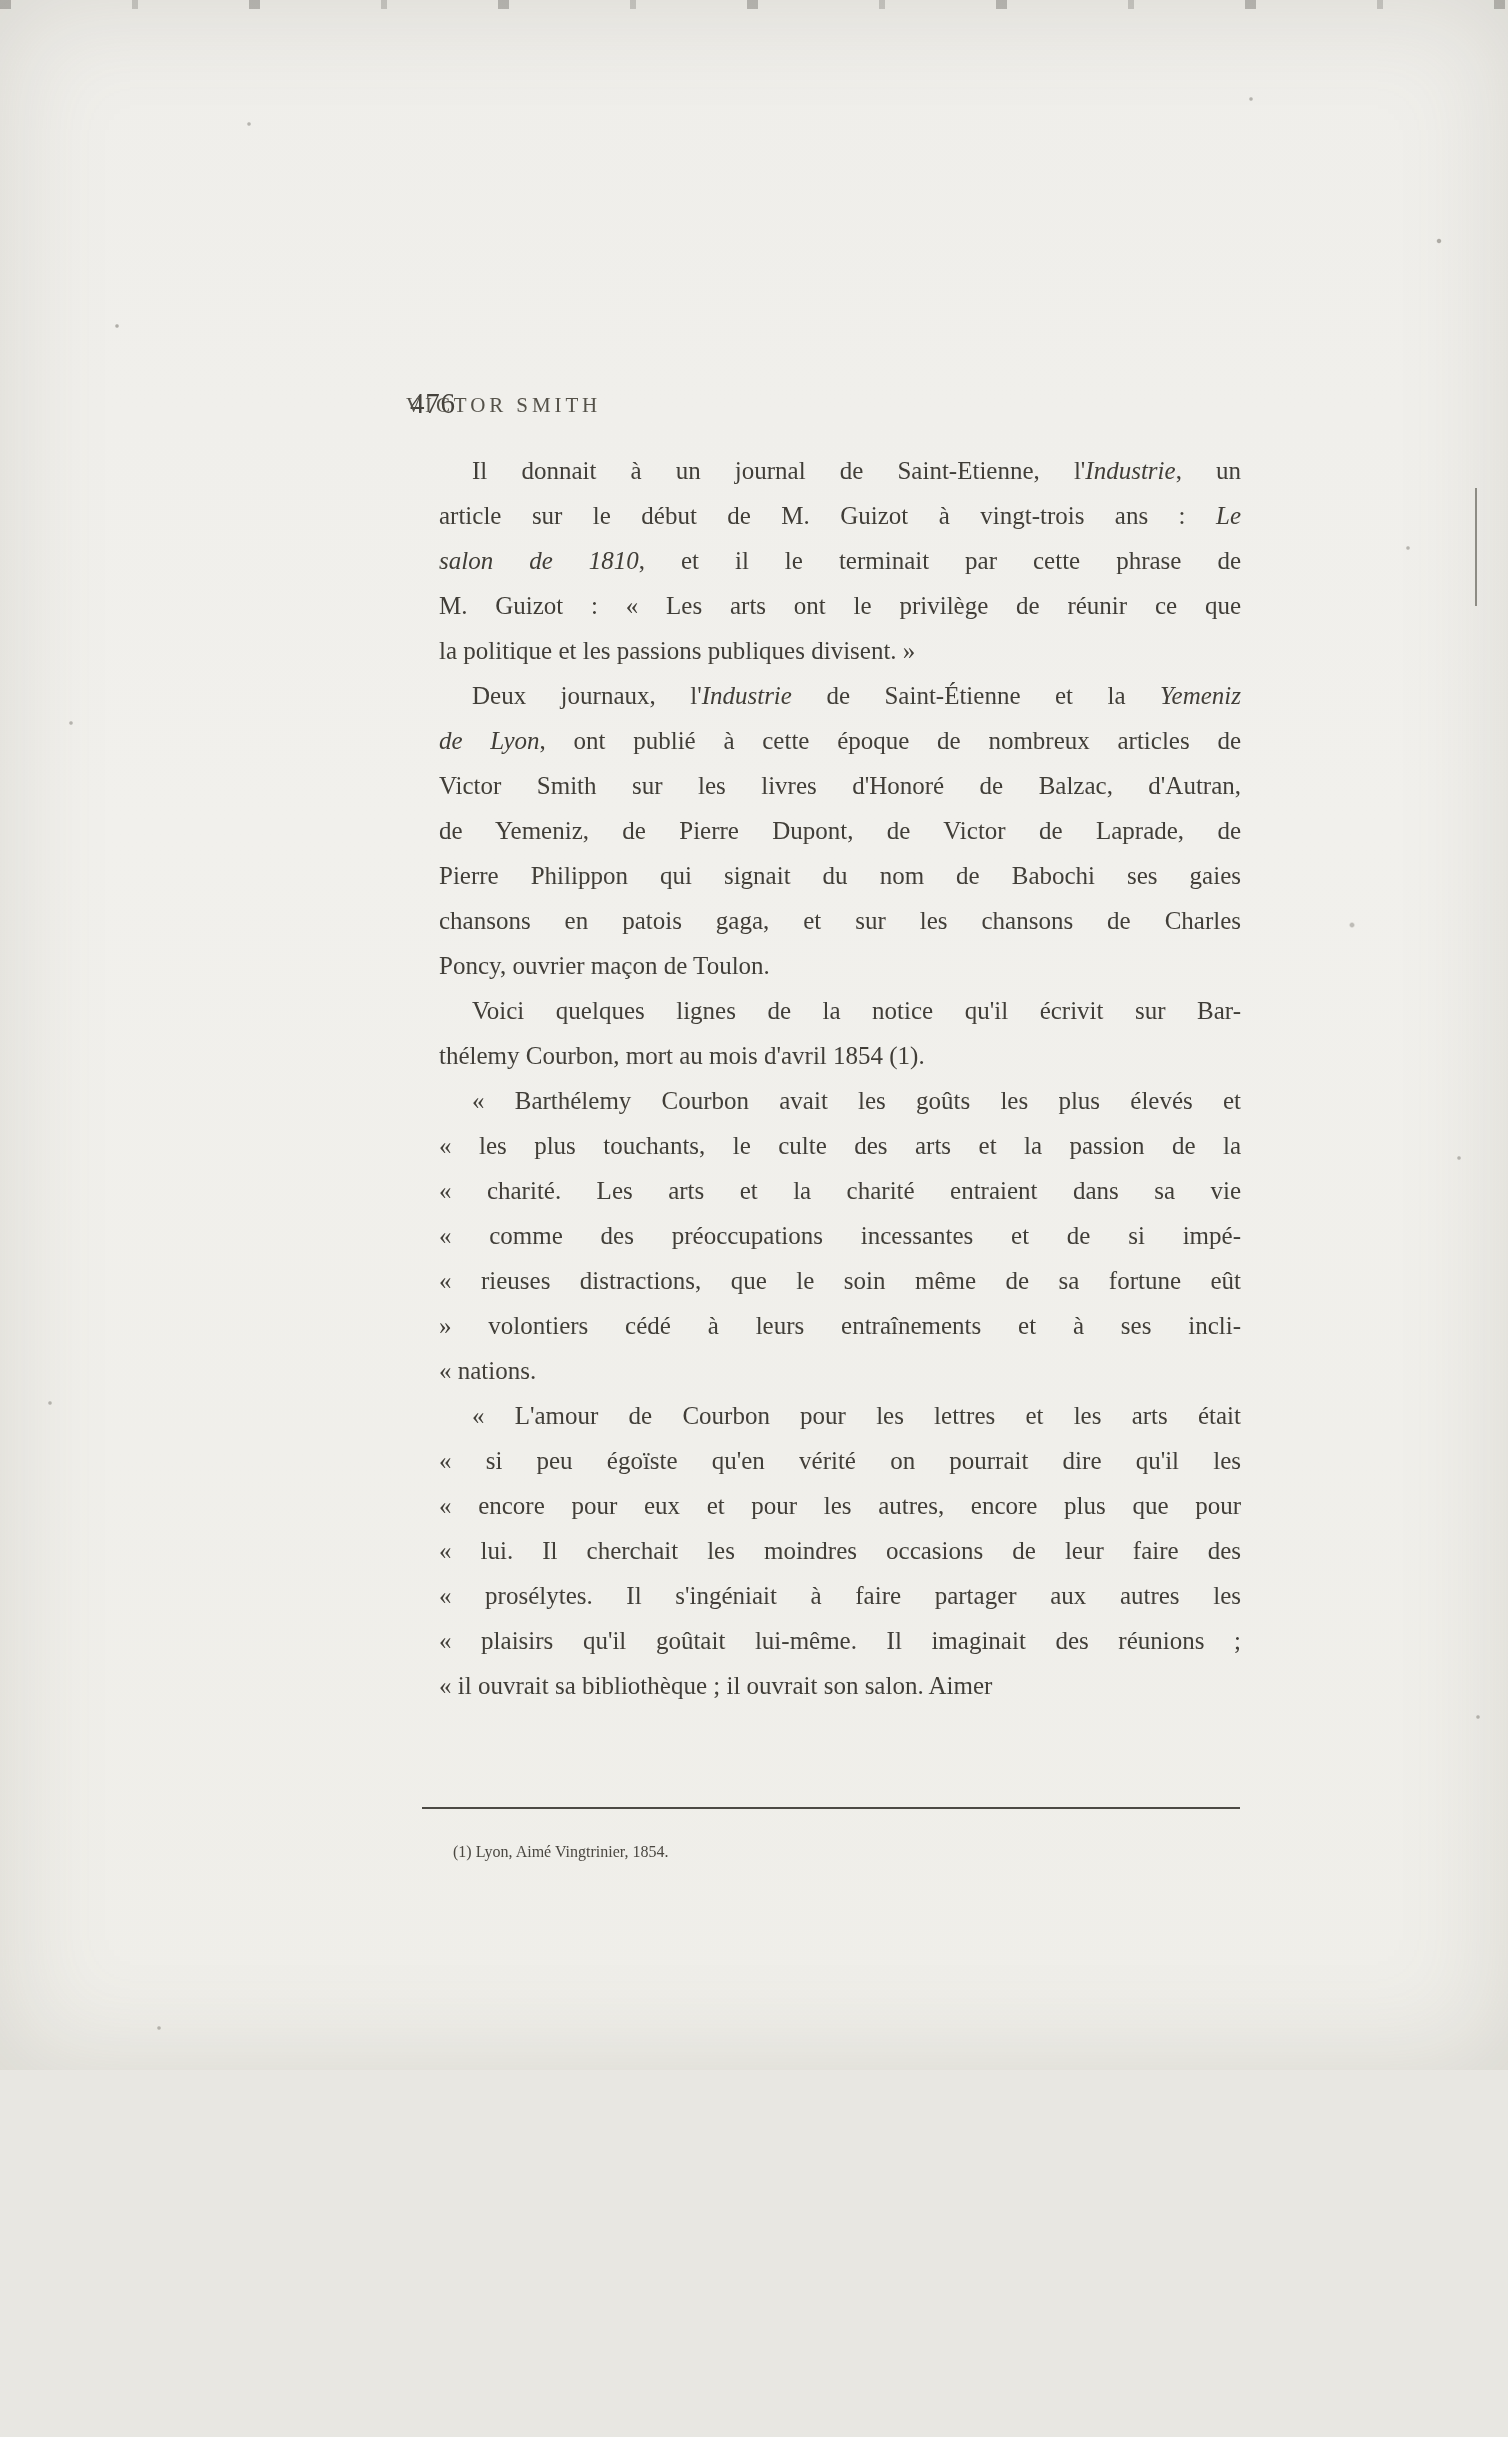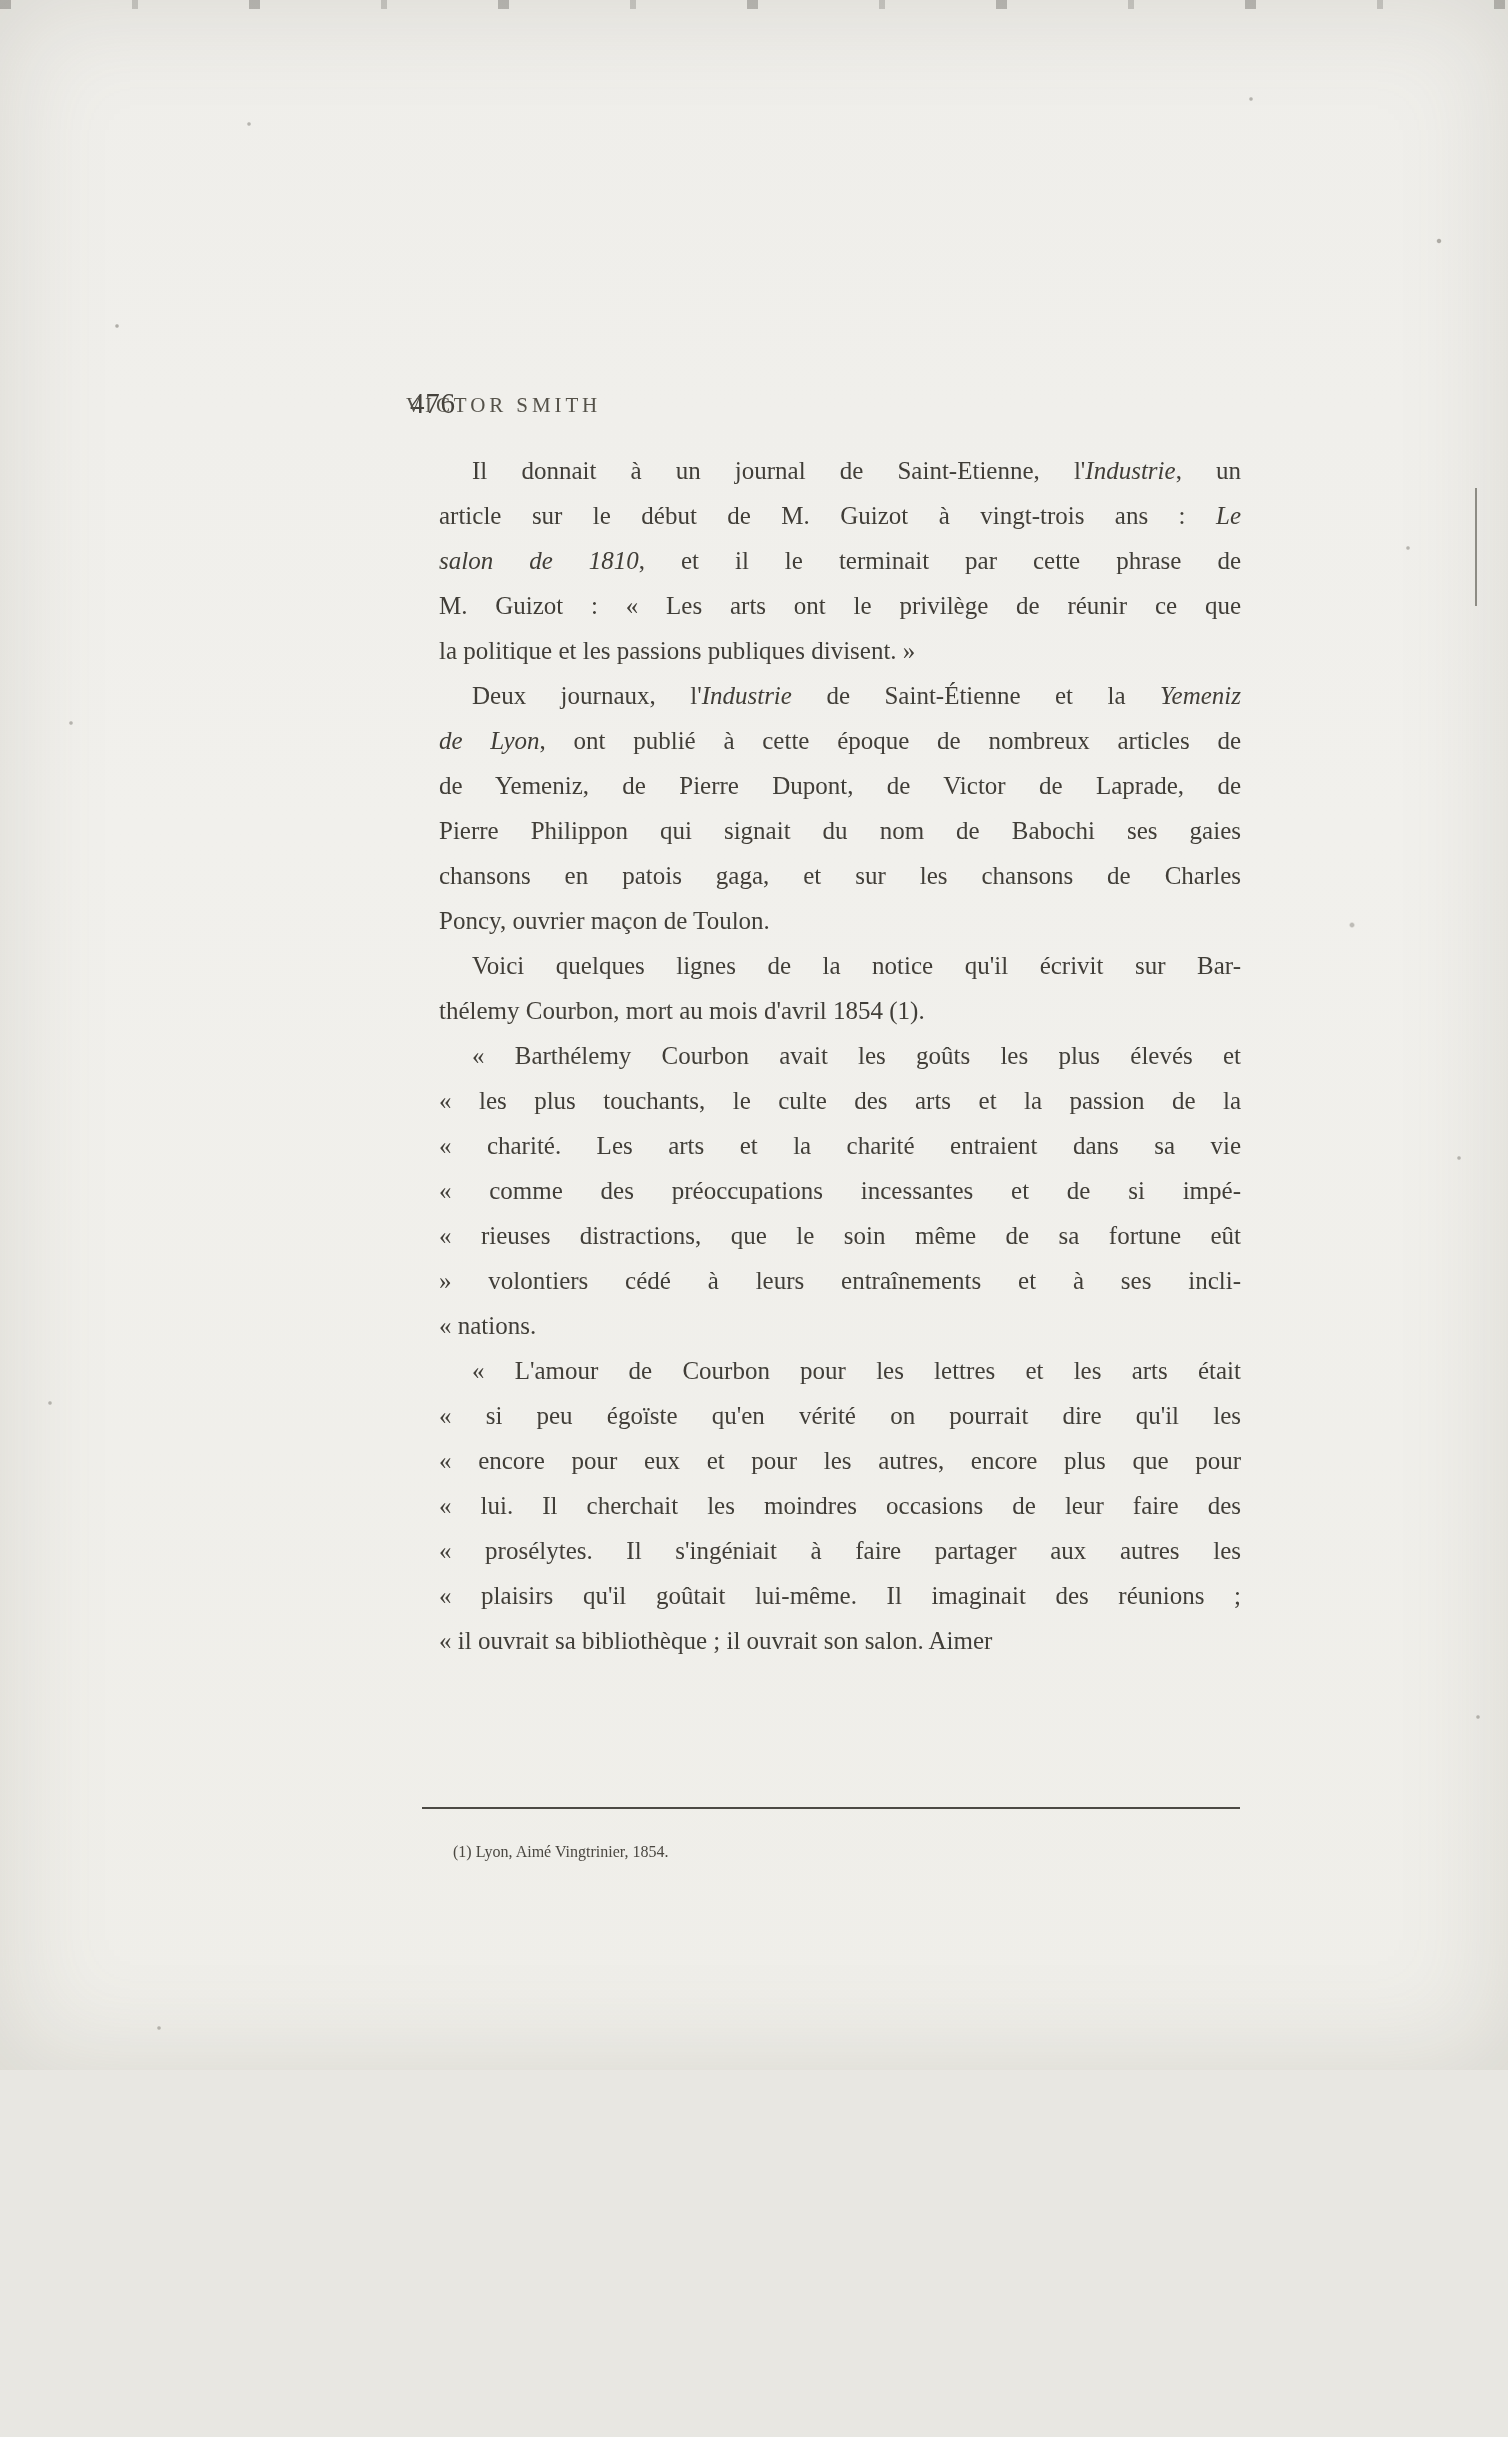--- a/index.html
+++ b/index.html
@@ -133,20 +133,21 @@
       <div class="paragraph">
         <div class="line first"><span>Il donnait à un journal de Saint-Etienne, l'</span><em>Industrie</em><span>, un</span></div>
         <div class="line"><span>article sur le début de M. Guizot à vingt-trois ans : </span><em>Le</em></div>
         <div class="line"><em>salon de 1810</em><span>, et il le terminait par cette phrase de</span></div>
         <div class="line"><span>M. Guizot : « Les arts ont le privilège de réunir ce que</span></div>
         <div class="line last"><span>la politique et les passions publiques divisent. »</span></div>
       </div>
       <div class="paragraph">
         <div class="line first"><span>Deux journaux, l'</span><em>Industrie</em><span> de Saint-Étienne et la </span><em>Yemeniz</em></div>
         <div class="line"><em>de Lyon</em><span>, ont publié à cette époque de nombreux articles de</span></div>
+        <div class="line"><span>Victor Smith sur les livres d'Honoré de Balzac, d'Autran,</span></div>
         <div class="line"><span>de Yemeniz, de Pierre Dupont, de Victor de Laprade, de</span></div>
         <div class="line"><span>Pierre Philippon qui signait du nom de Babochi ses gaies</span></div>
         <div class="line"><span>chansons en patois gaga, et sur les chansons de Charles</span></div>
         <div class="line last"><span>Poncy, ouvrier maçon de Toulon.</span></div>
       </div>
       <div class="paragraph">
         <div class="line first"><span>Voici quelques lignes de la notice qu'il écrivit sur Bar-</span></div>
         <div class="line last"><span>thélemy Courbon, mort au mois d'avril 1854 (1).</span></div>
       </div>
       <div class="paragraph">

